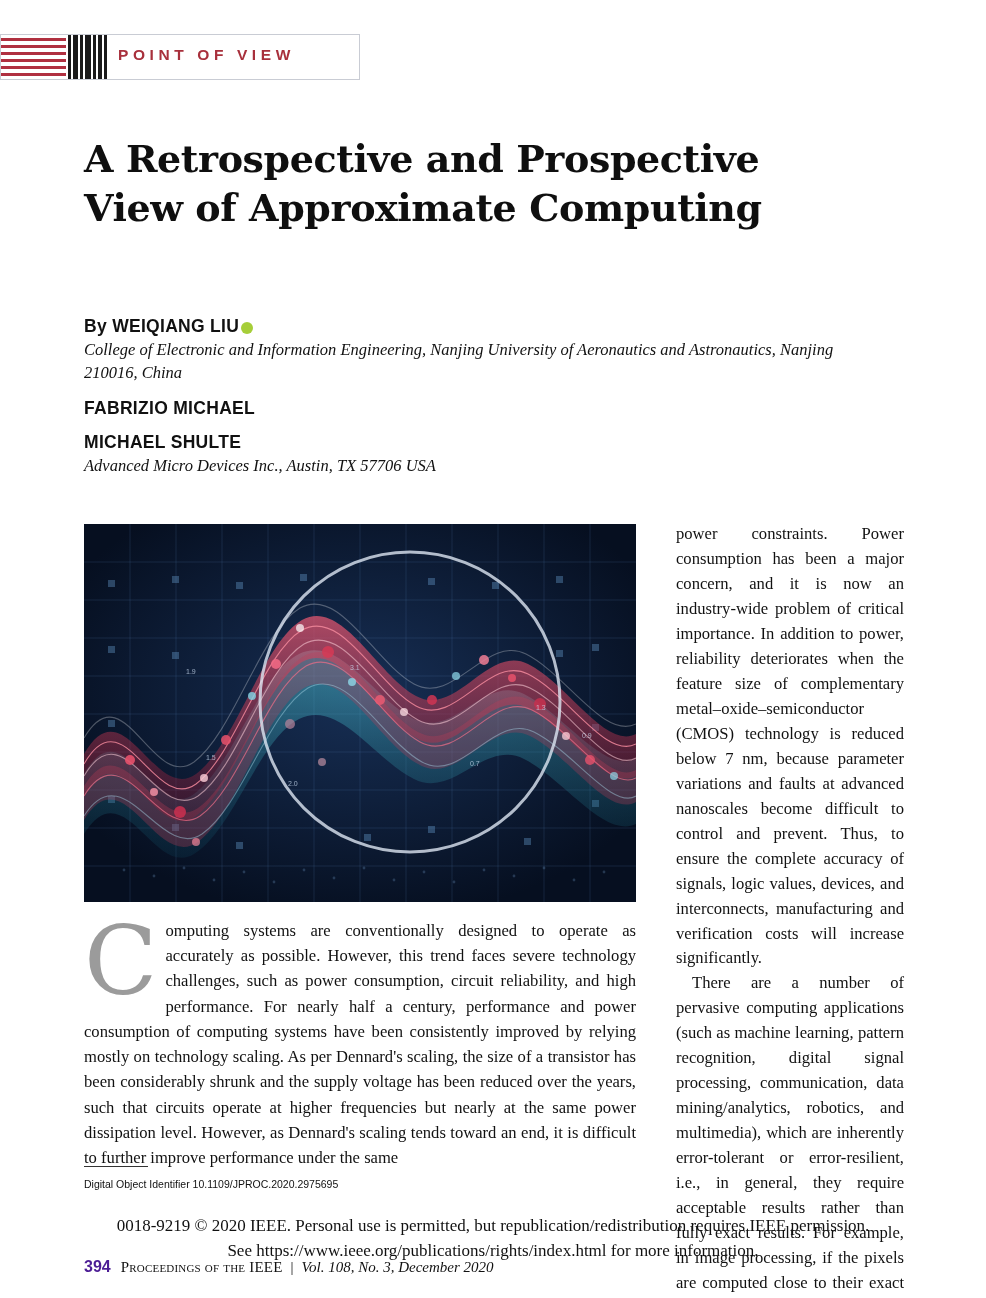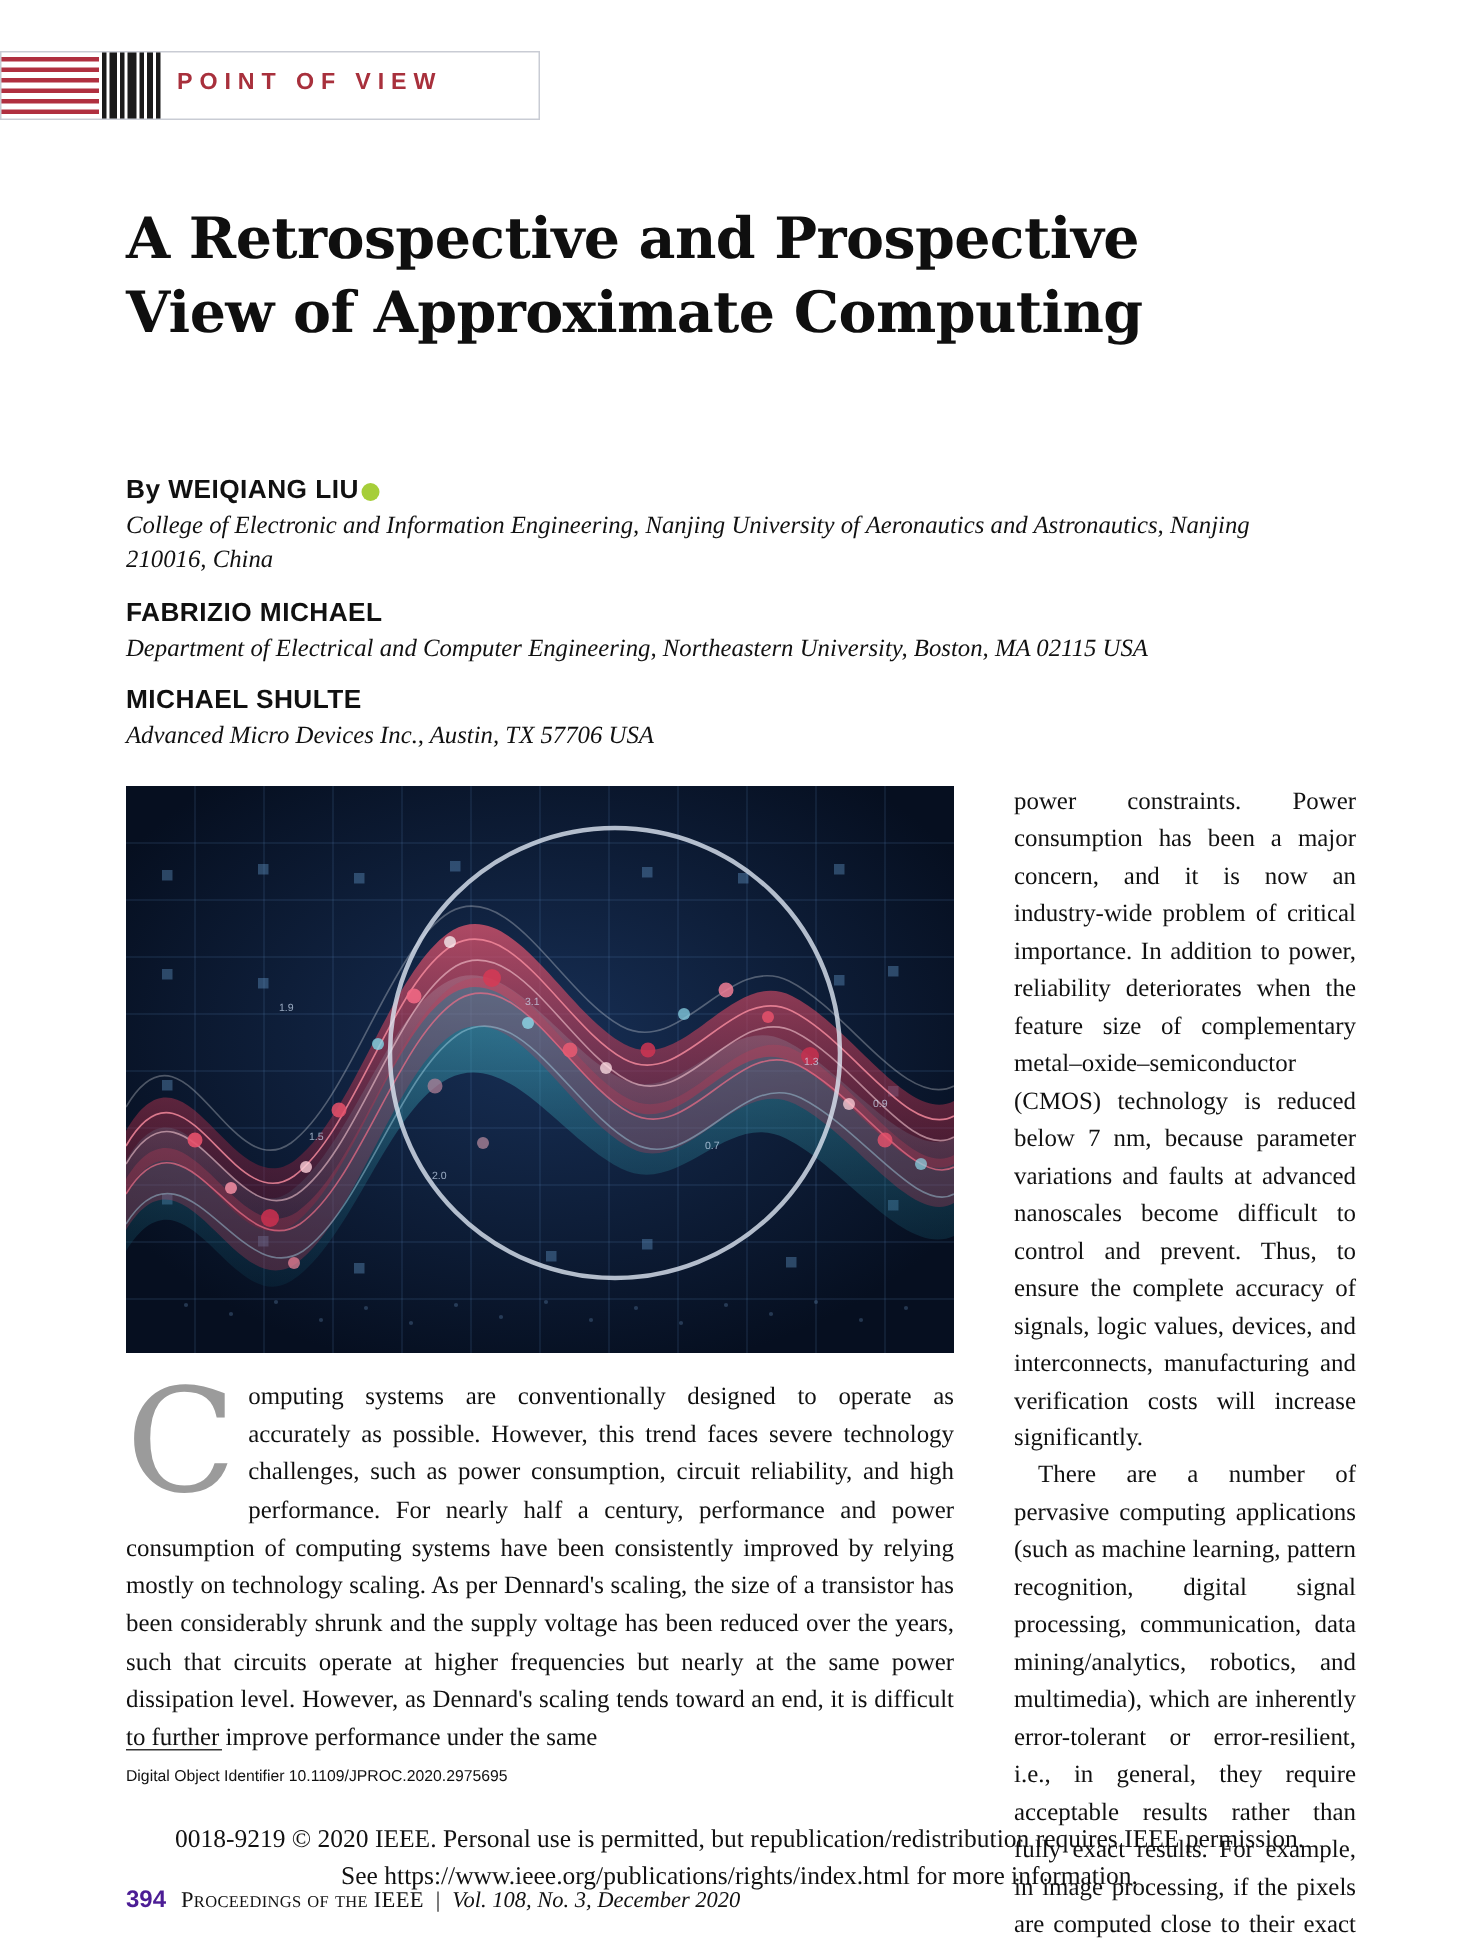--- a/index.html
+++ b/index.html
@@ -247,21 +247,20 @@
 
   <div class="authors">
     <div class="author-block">
       <span class="author-name">
         <span>By WEIQIANG LIU</span><span class="orcid"></span>
       </span>
       <span class="author-aff">College of Electronic and Information Engineering, Nanjing University of Aeronautics and Astronautics, Nanjing 210016, China</span>
     </div>
     <div class="author-block">
       <span class="author-name">FABRIZIO MICHAEL</span>
-      <span class="author-aff">Department of Electrical and Computer Engineering, Northeastern University, Boston, MA 02115 USA</span>
     </div>
     <div class="author-block">
       <span class="author-name">MICHAEL SHULTE</span>
       <span class="author-aff">Advanced Micro Devices Inc., Austin, TX 57706 USA</span>
     </div>
   </div>
 
   <div class="figure">
     <svg width="552" height="378" viewBox="0 0 552 378">
       <defs>

